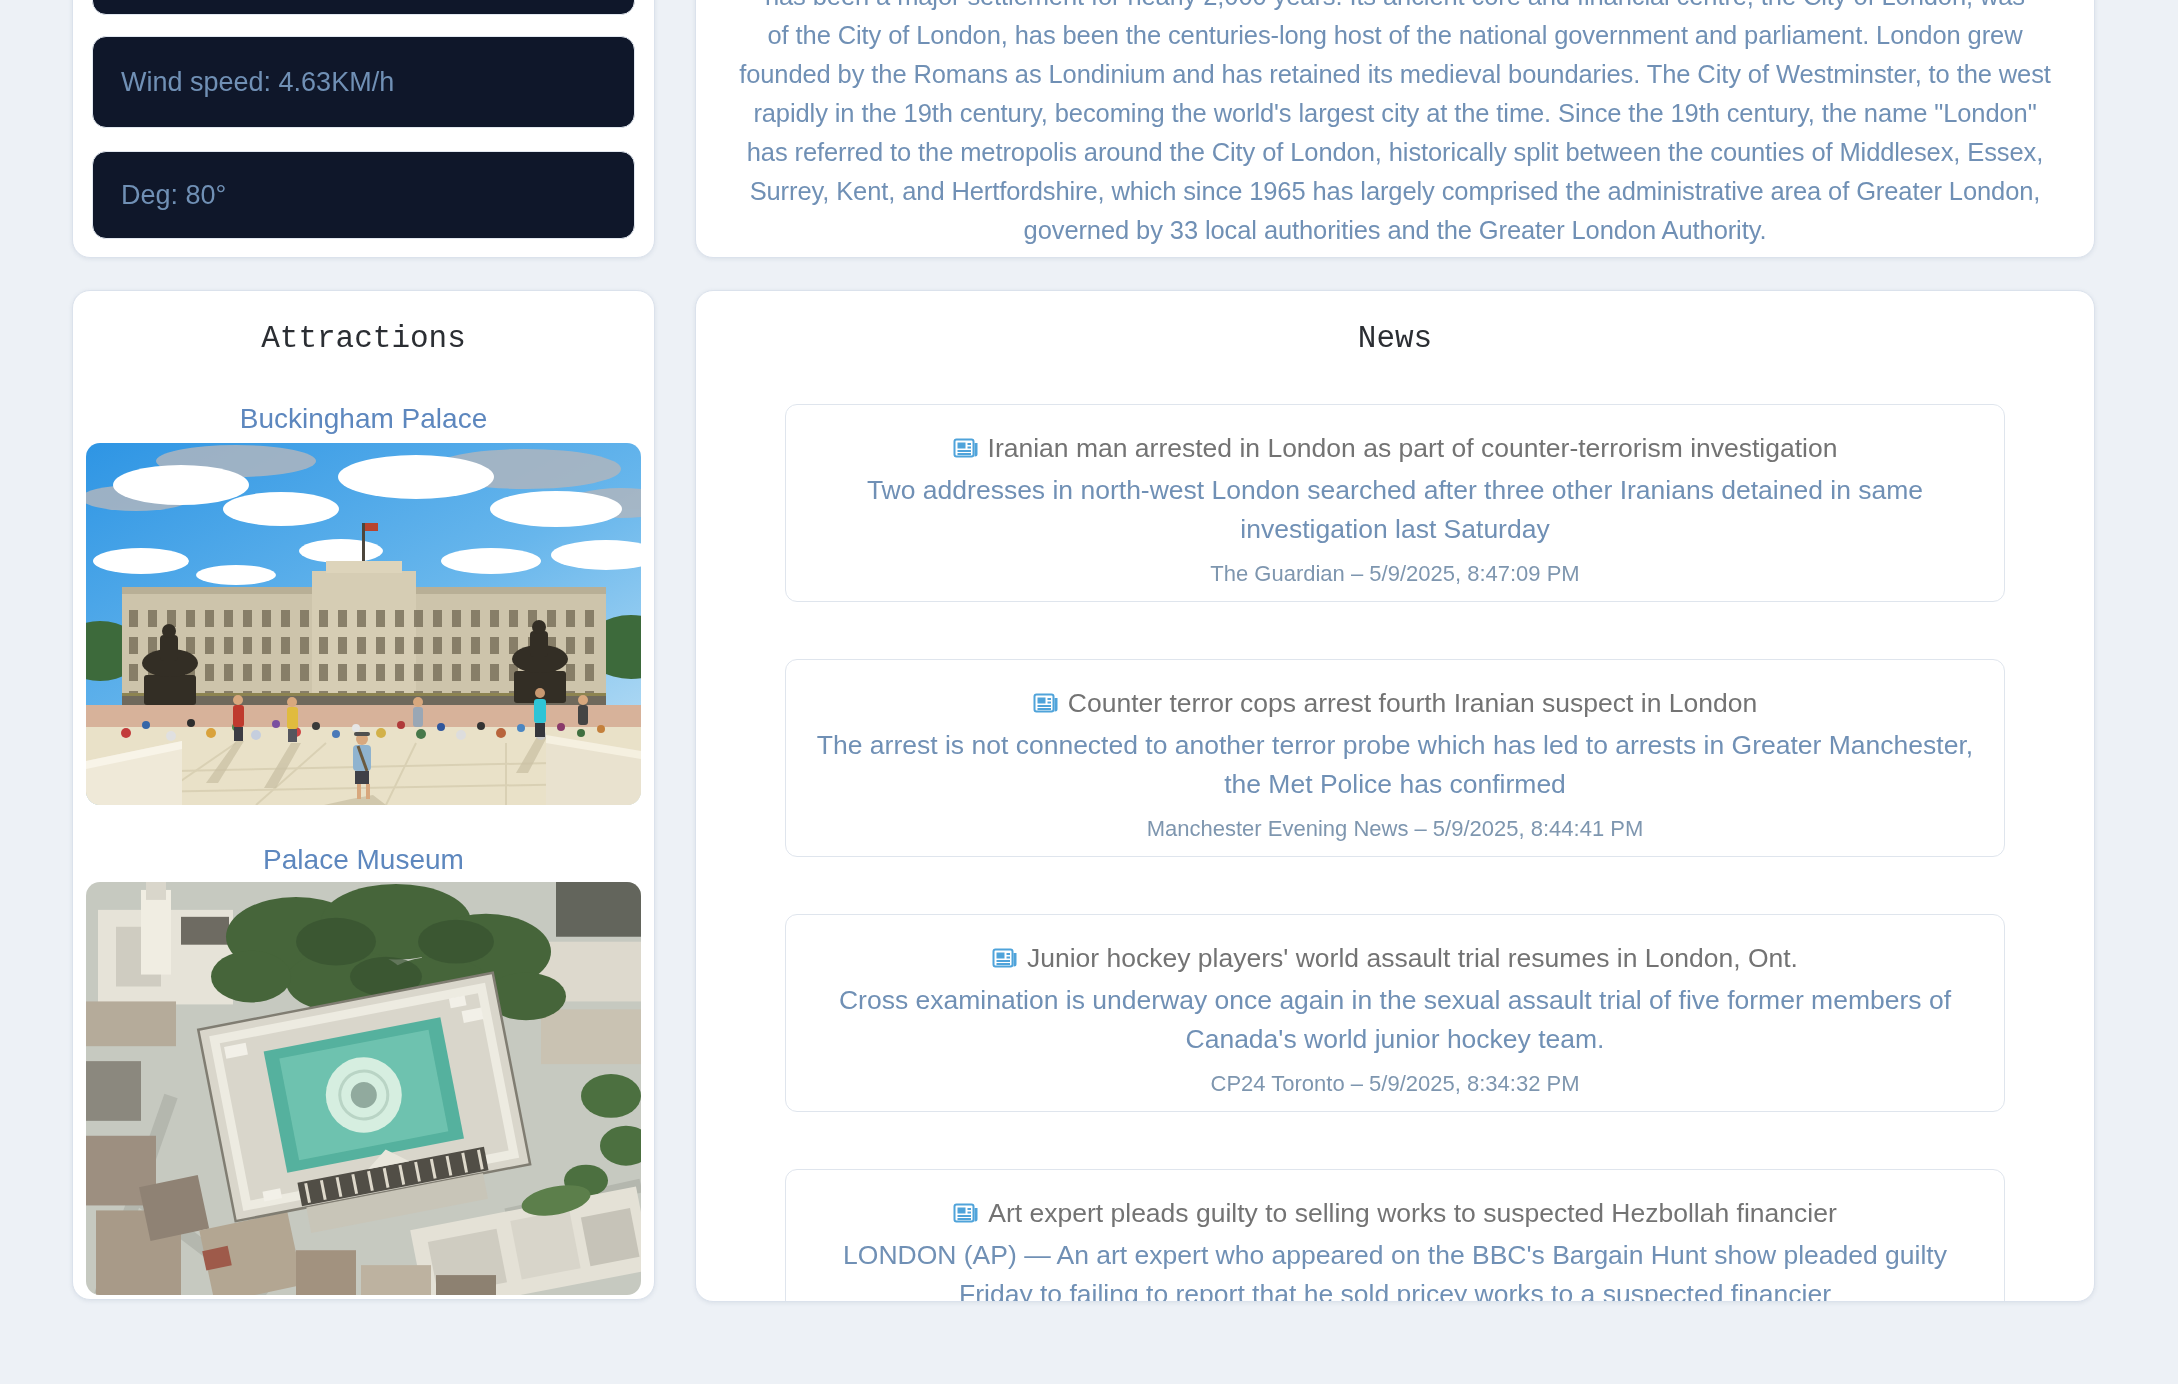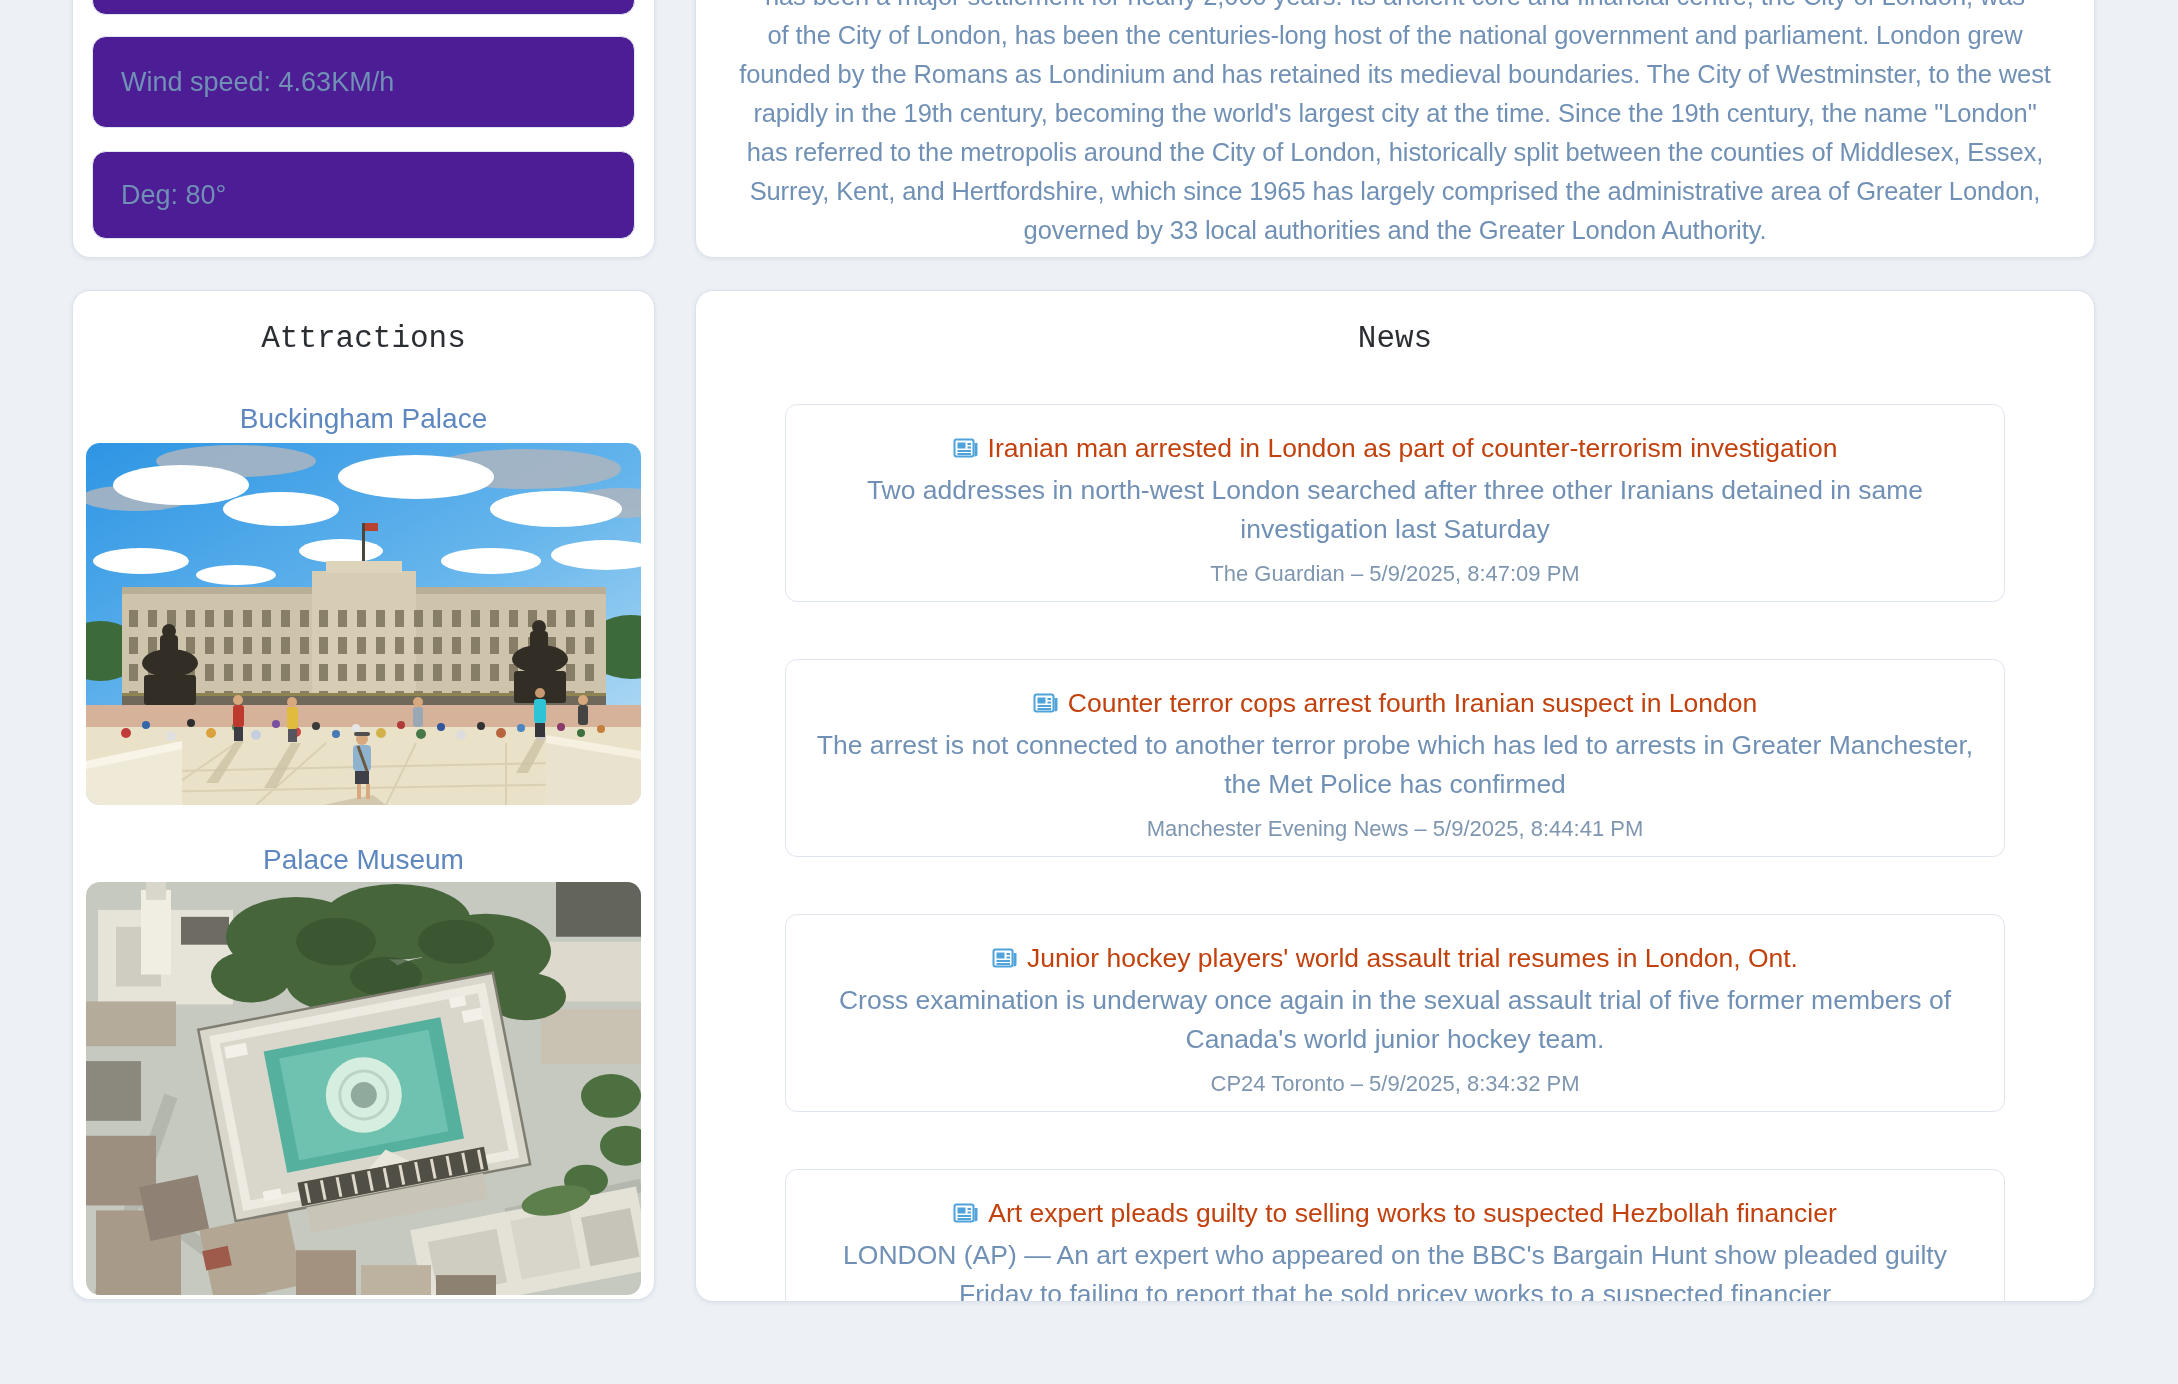--- a/index.html
+++ b/index.html
@@ -8,21 +8,21 @@
     background:#edf1f6;font-family:"Liberation Sans",sans-serif;
   }
   .card{
     position:absolute;background:#ffffff;border:1px solid #dbe2ec;
     border-radius:18px;box-shadow:0 1px 4px rgba(100,120,150,.14);
     box-sizing:border-box;
   }
   
   .stats-card{left:72px;top:-122px;width:583px;height:380px;}
   .stat-box{
-    position:absolute;left:19px;right:19px;background:#4c1d95;
+    position:absolute;left:19px;right:19px;background:#0f172a;
     border:1px solid #e2e8f0;border-radius:14px;box-sizing:border-box;
     display:flex;align-items:center;padding-left:28px;
     font-size:27px;color:#7090b5;
   }
   .stat-partial{top:58px;height:78px;}
   .stat-wind{top:157px;height:92px;}
   .stat-deg{top:272px;height:88px;}
   
   .about-card{left:695px;top:-56px;width:1400px;height:314px;padding-top:32px;}
   .about-line{
@@ -47,21 +47,21 @@
   .news-card{left:695px;top:290px;width:1400px;height:1012px;overflow:hidden;}
   .news-item{
     width:1220px;box-sizing:border-box;margin:57px auto 0;height:198px;
     border:1px solid #dfe5ed;border-radius:12px;background:#fff;
     display:flex;flex-direction:column;align-items:center;
     justify-content:flex-start;padding:26px 28px 18px;
   }
   .news-item.first{margin-top:45px;}
   .news-title{
     display:flex;align-items:center;gap:9px;font-size:26.5px;line-height:34px;
-    color:#c2410c;text-decoration:none;cursor:pointer;white-space:nowrap;
+    color:#737373;text-decoration:none;cursor:pointer;white-space:nowrap;
   }
   .news-desc{
     font-size:26.5px;line-height:39px;color:#7090b5;text-align:center;
     margin-top:6px;max-width:1180px;
   }
   .news-source{font-size:22px;line-height:26px;color:#7e96af;margin-top:12px;}
   .np-icon{flex:0 0 auto;}
 </style>
 </head>
 <body>

